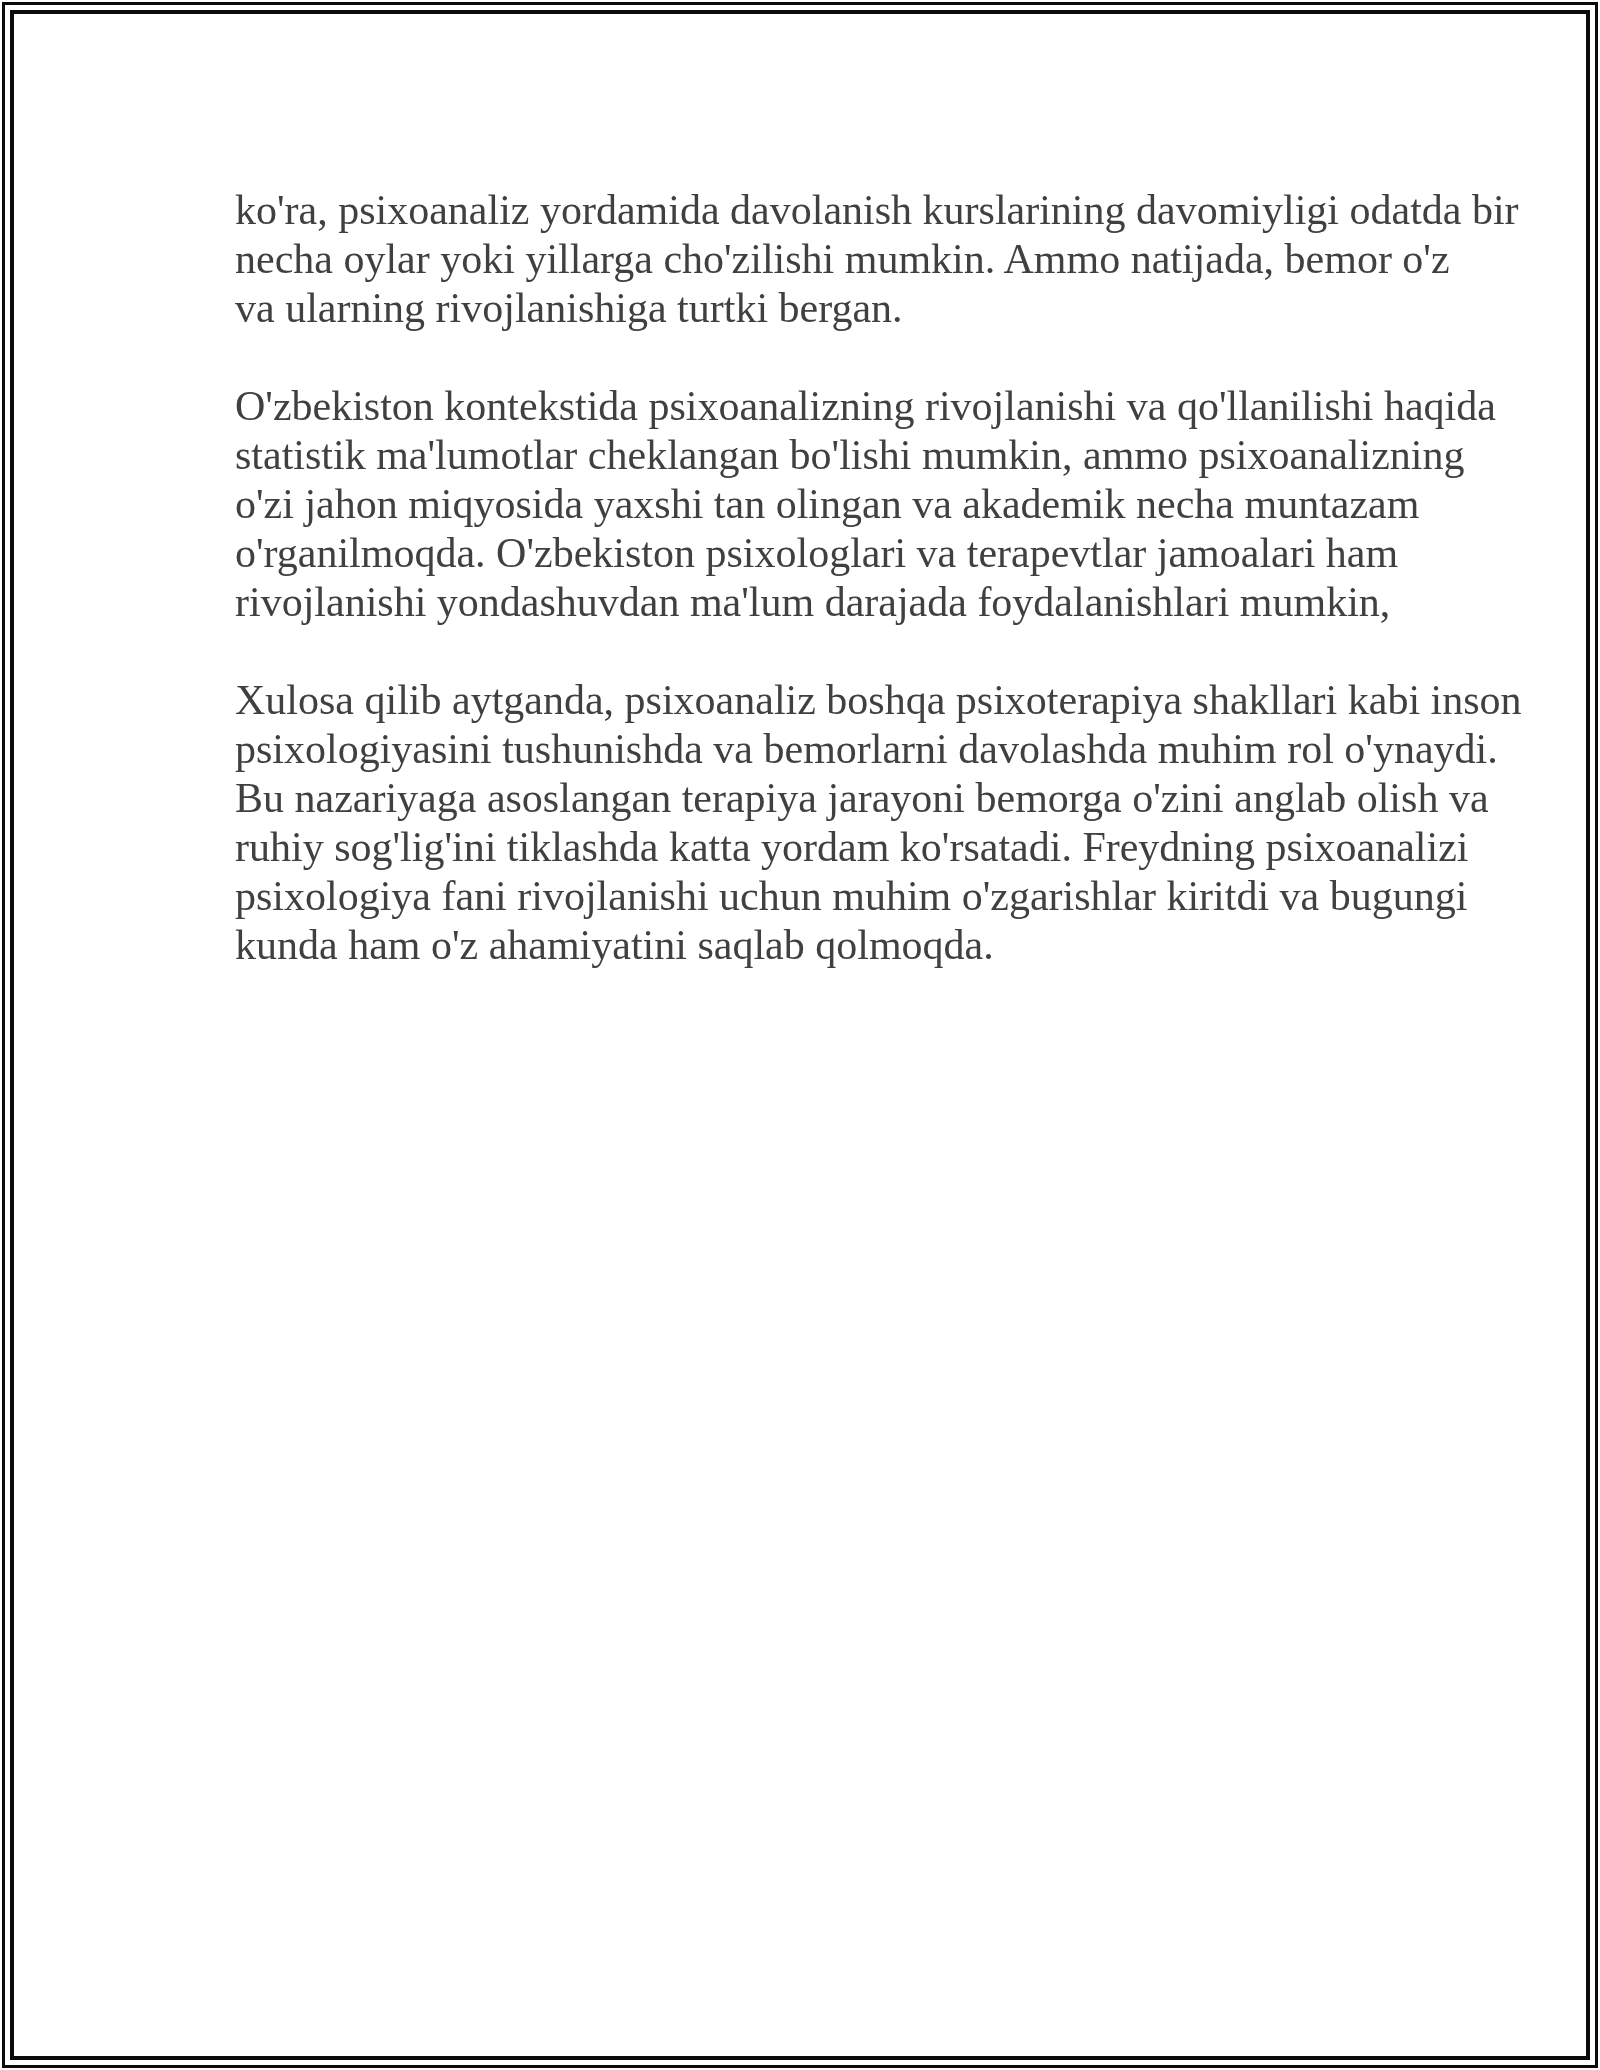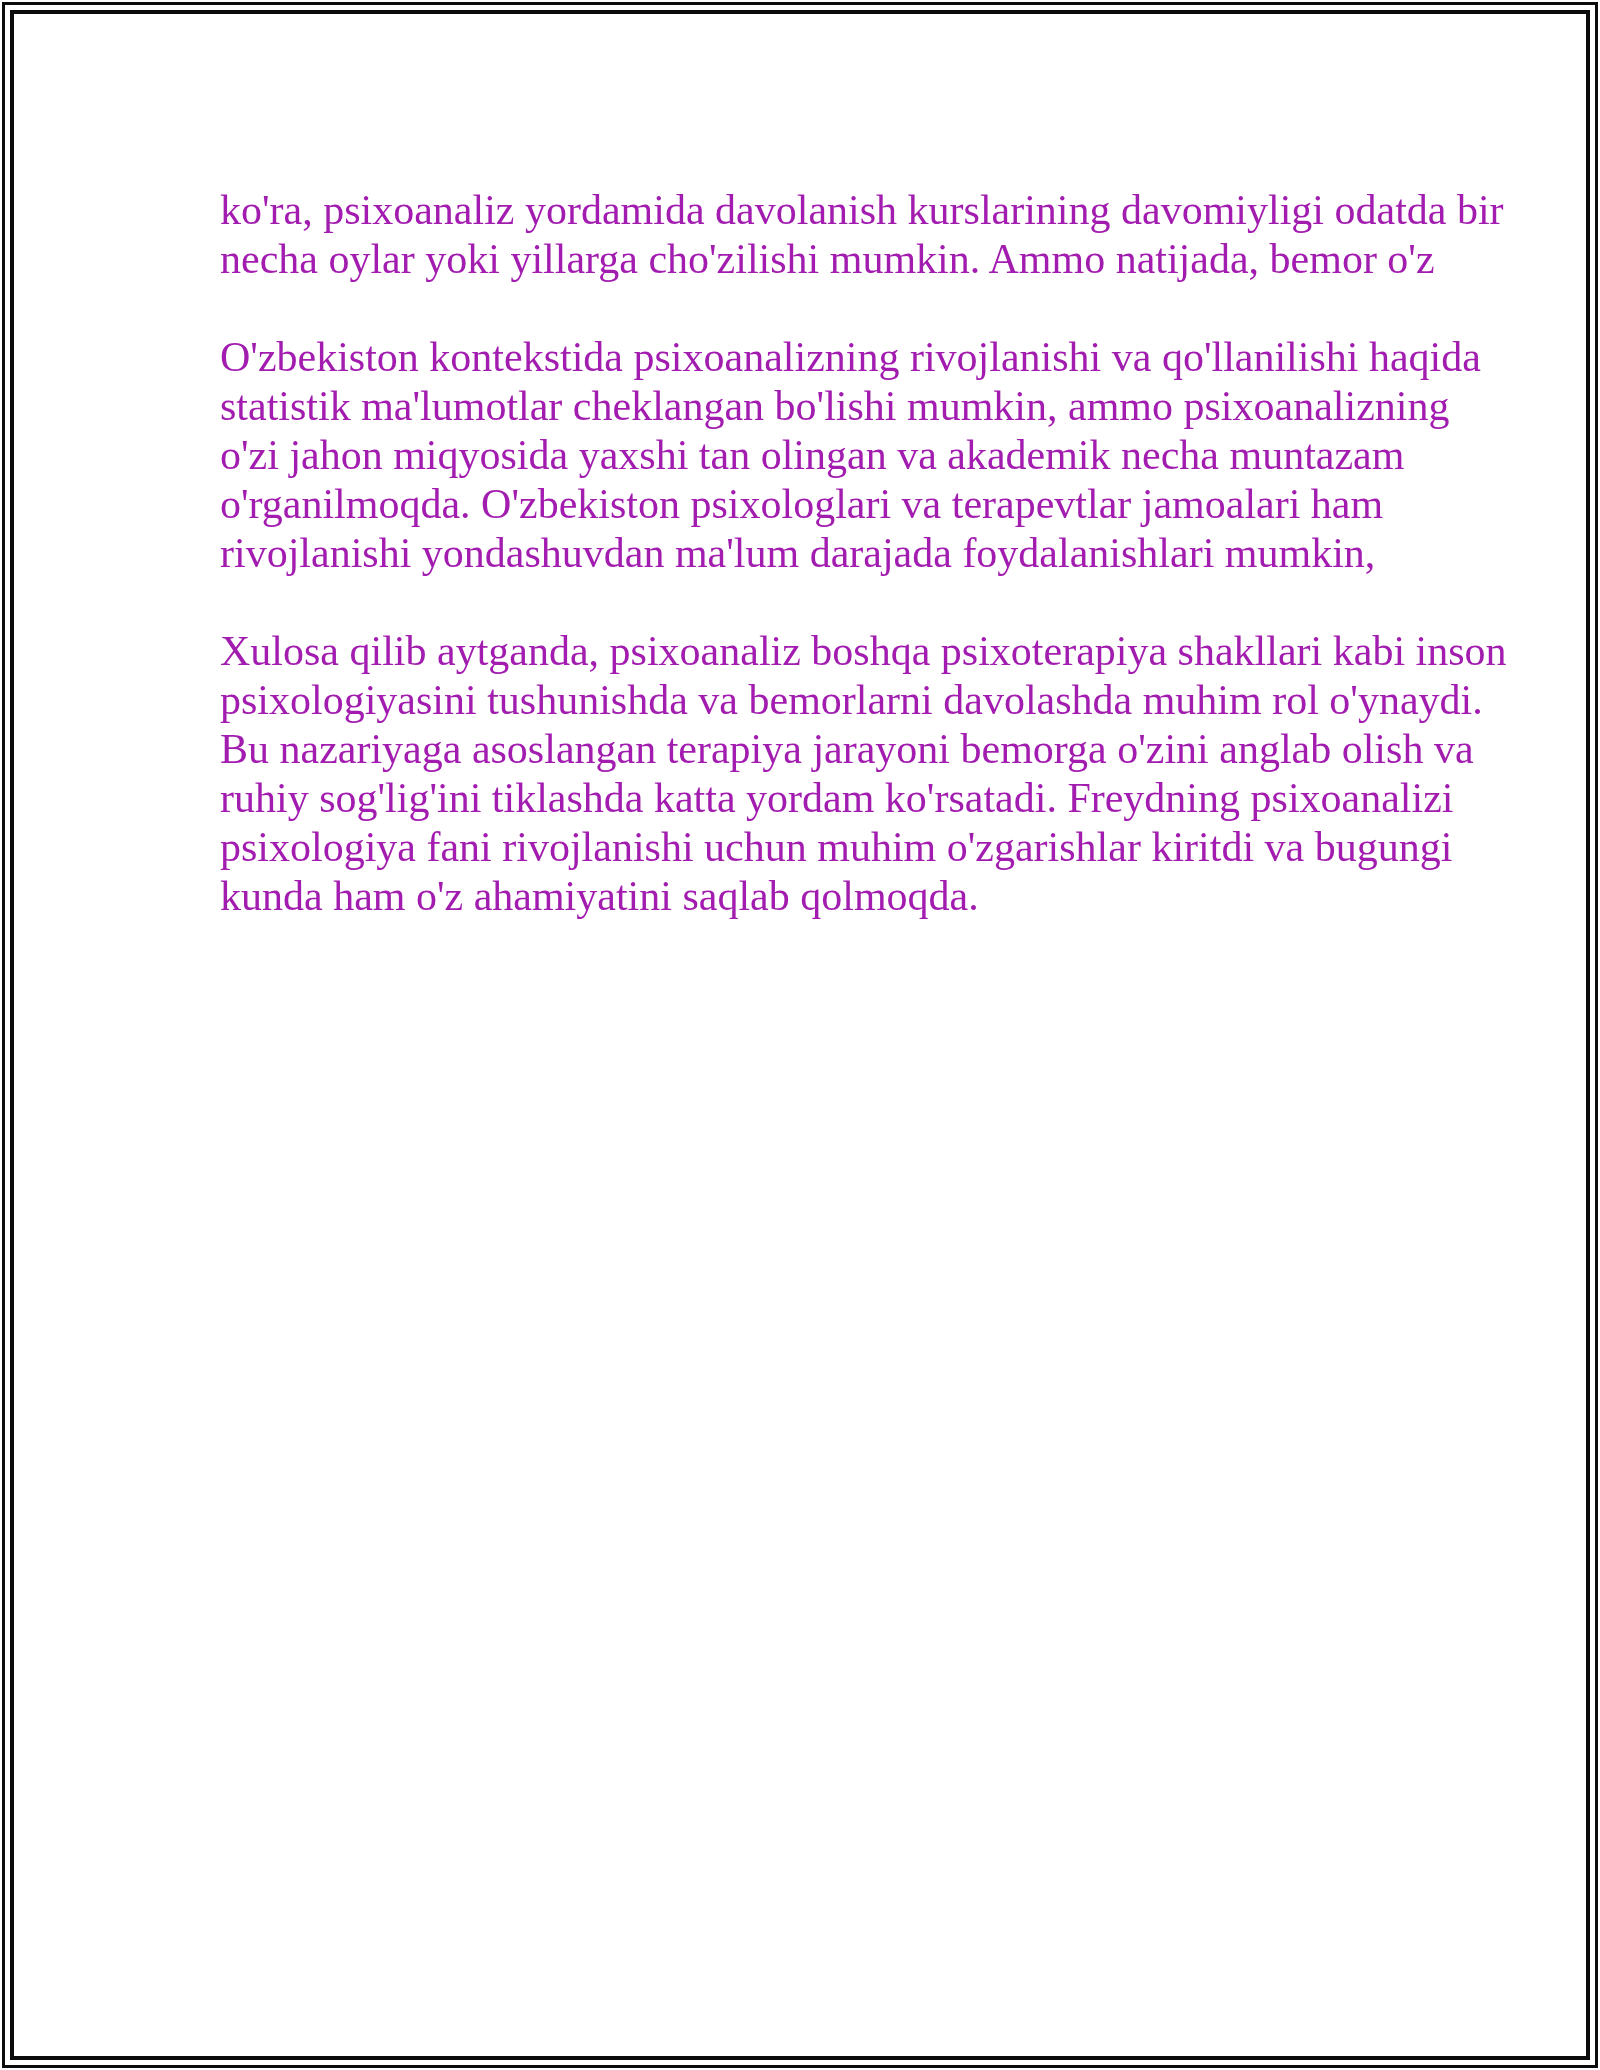--- a/index.html
+++ b/index.html
@@ -21,24 +21,24 @@
     pointer-events: none;
   }
   .frame-inner {
     position: absolute;
     left: 10px; top: 10px; right: 10px; bottom: 10px;
     border: 4px solid #0b0b0b;
     pointer-events: none;
   }
   .content {
     position: absolute;
-    left: 220px;
+    left: 235px;
     top: 186px;
     width: 1190px;
-    color: #a21caf;
+    color: #404040;
   }
   .paragraph {
     margin: 0 0 49px 0;
   }
   .line {
     font-size: 42px;
     line-height: 49px;
     white-space: nowrap;
     font-weight: 400;
   }
@@ -47,20 +47,21 @@
 <body>
 
 <div class="frame-outer"></div>
 <div class="frame-inner"></div>
 
 <div class="content">
 
   <div class="paragraph">
     <div class="line">ko'ra, psixoanaliz yordamida davolanish kurslarining davomiyligi odatda bir</div>
     <div class="line">necha oylar yoki yillarga cho'zilishi mumkin. Ammo natijada, bemor o'z</div>
+    <div class="line">va ularning rivojlanishiga turtki bergan.</div>
   </div>
 
   <div class="paragraph">
     <div class="line">O'zbekiston kontekstida psixoanalizning rivojlanishi va qo'llanilishi haqida</div>
     <div class="line">statistik ma'lumotlar cheklangan bo'lishi mumkin, ammo psixoanalizning</div>
     <div class="line">o'zi jahon miqyosida yaxshi tan olingan va akademik necha muntazam</div>
     <div class="line">o'rganilmoqda. O'zbekiston psixologlari va terapevtlar jamoalari ham</div>
     <div class="line">rivojlanishi yondashuvdan ma'lum darajada foydalanishlari mumkin,</div>
   </div>
 

